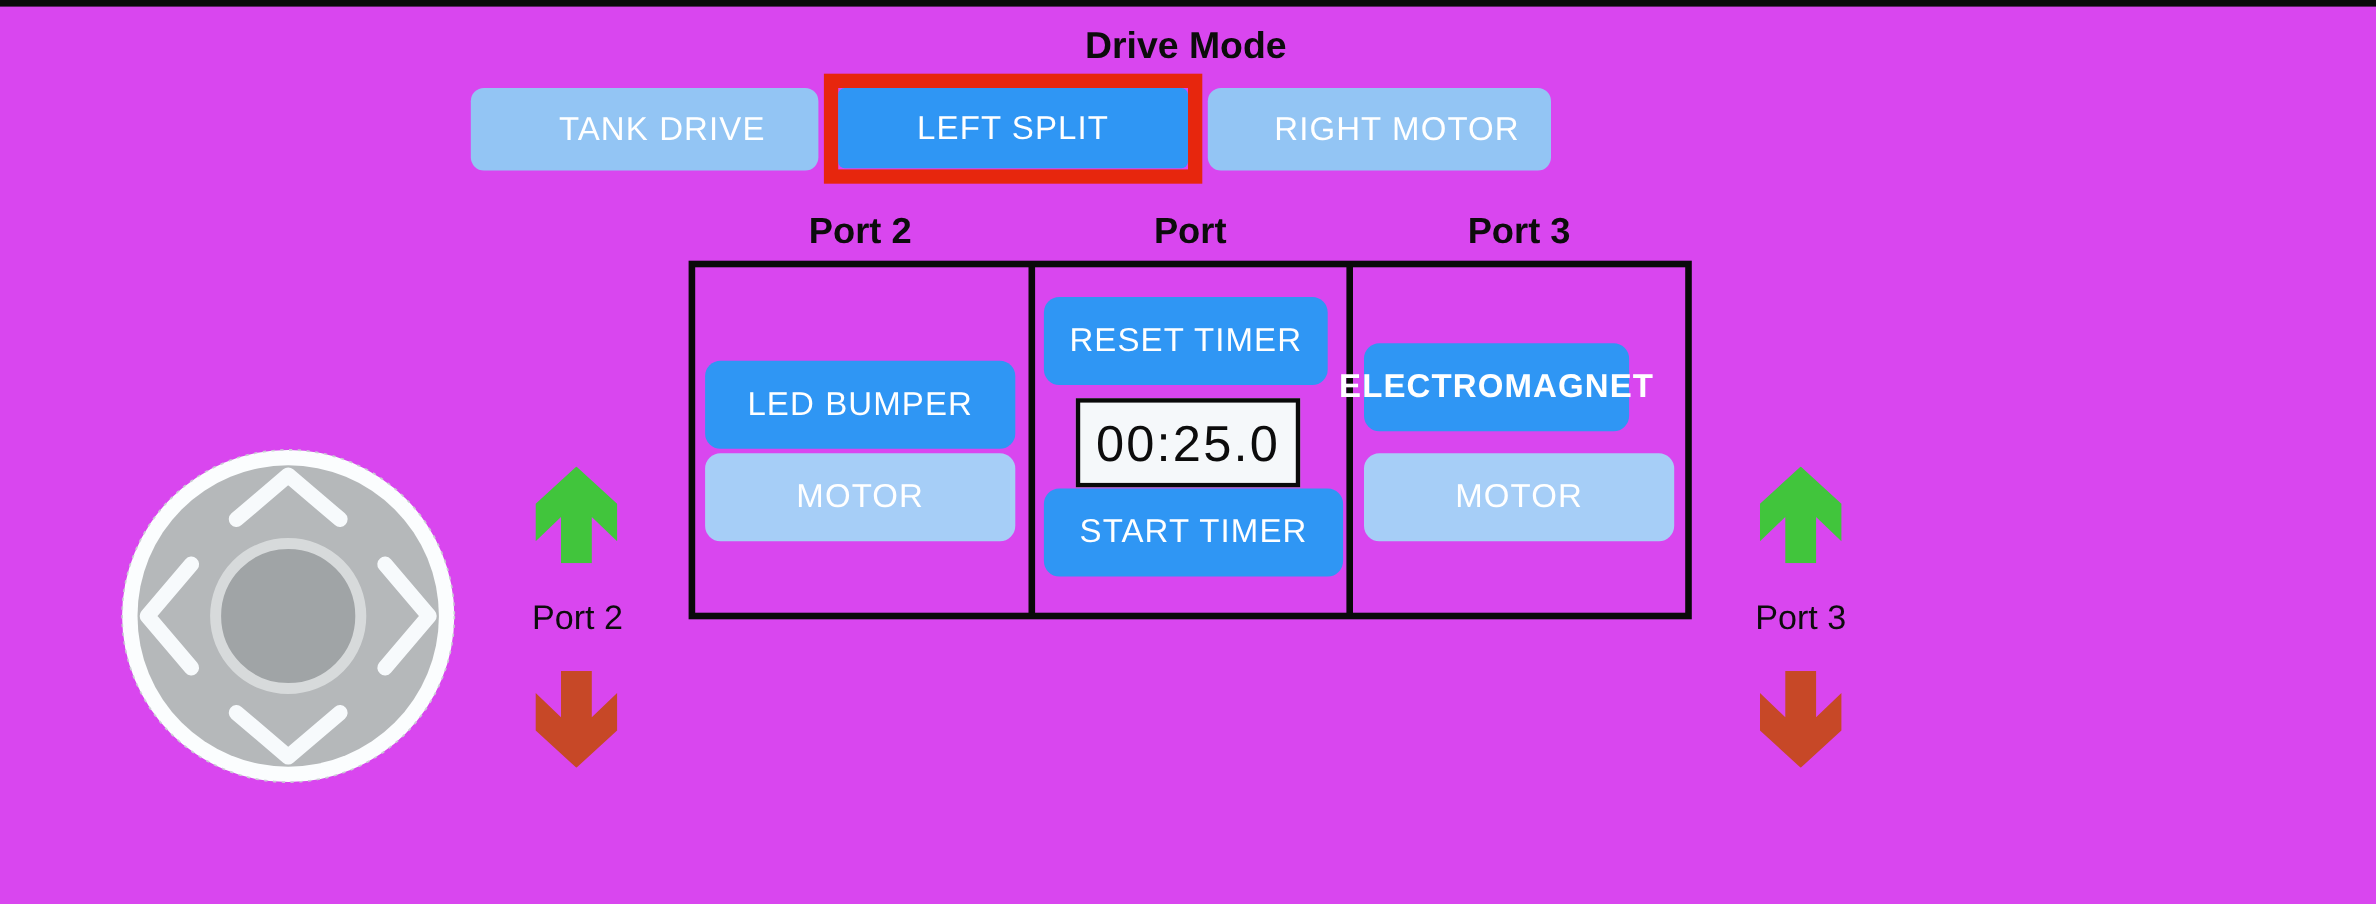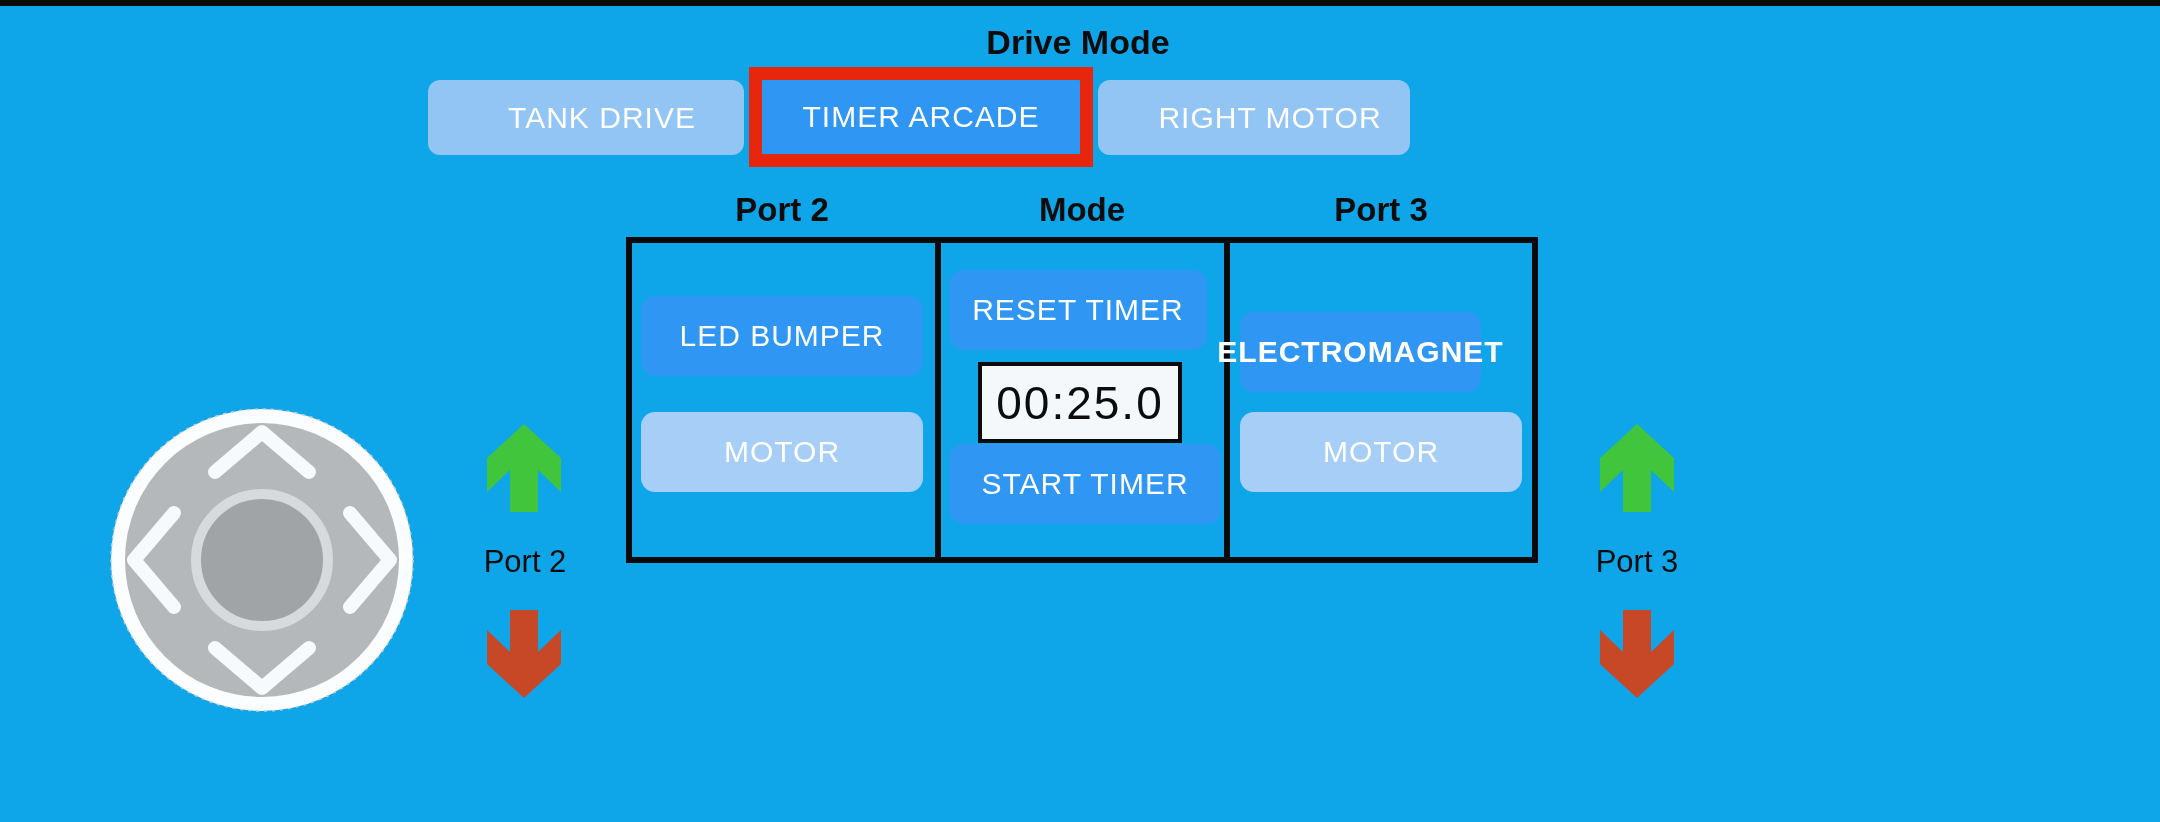--- a/index.html
+++ b/index.html
@@ -1,18 +1,18 @@
 <!DOCTYPE html>
 <html><head>
 <meta charset="utf-8">
 <style>
   html,body{margin:0;padding:0;background:#e8ecef;}
   .stage{
     position:relative;width:2160px;height:822px;
-    background:#0ea5e9;overflow:hidden;
+    background:#d946ef;overflow:hidden;
     font-family:"Liberation Sans",sans-serif;
   }
   .topbar{position:absolute;left:0;top:0;width:2160px;height:6px;background:#0a0a0a;}
   .page-title{
     position:absolute;left:928px;top:22px;width:300px;height:40px;
     text-align:center;font-size:34px;font-weight:bold;color:#0c0c0c;line-height:40px;
   }
   .btn{
     position:absolute;display:flex;align-items:center;justify-content:center;
     color:#fff;font-size:30px;letter-spacing:1px;border-radius:14px;
@@ -54,35 +54,35 @@
 
 <div class="stage">
 
   <div class="topbar"></div>
 
   <div class="page-title">Drive Mode</div>
 
   <div class="btn drive-inactive drive-btn" style="left:428px;width:316px;">TANK DRIVE</div>
 
   <div class="selected-frame">
-    <div class="btn blue-active">TIMER ARCADE</div>
+    <div class="btn blue-active">LEFT SPLIT</div>
   </div>
 
   <div class="btn drive-inactive drive-btn" style="left:1098px;width:312px;">RIGHT MOTOR</div>
 
 
   <div class="col-header" style="left:632px;width:300px;">Port 2</div>
-  <div class="col-header" style="left:934px;width:296px;">Mode</div>
+  <div class="col-header" style="left:934px;width:296px;">Port</div>
   <div class="col-header" style="left:1231px;width:300px;">Port 3</div>
 
   <div class="panel-table"></div>
   <div class="v-divider" style="left:935px;"></div>
   <div class="v-divider" style="left:1224px;"></div>
 
-  <div class="btn blue-active" style="left:641px;top:296px;width:282px;height:80px;">LED BUMPER</div>
+  <div class="btn blue-active" style="left:641px;top:328px;width:282px;height:80px;">LED BUMPER</div>
   <div class="btn motor-inactive" style="left:641px;top:412px;width:282px;height:80px;">MOTOR</div>
 
   <div class="btn blue-active" style="left:949px;top:270px;width:258px;height:80px;">RESET TIMER</div>
   <div class="timer-display">00:25.0</div>
   <div class="btn blue-active" style="left:949px;top:444px;width:272px;height:80px;">START TIMER</div>
 
   <div class="btn blue-active" style="left:1240px;top:312px;width:241px;height:80px;font-weight:bold;">ELECTROMAGNET</div>
   <div class="btn motor-inactive" style="left:1240px;top:412px;width:282px;height:80px;">MOTOR</div>
 
   <svg class="joystick" viewBox="0 0 310 310">

